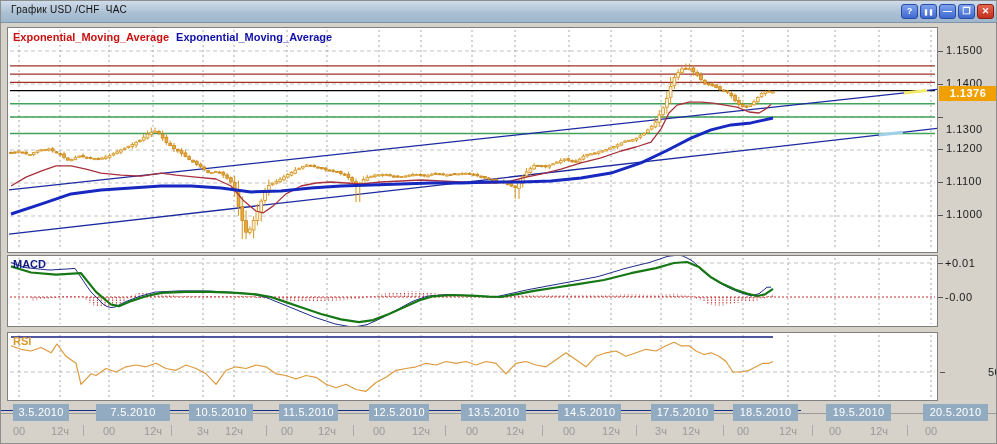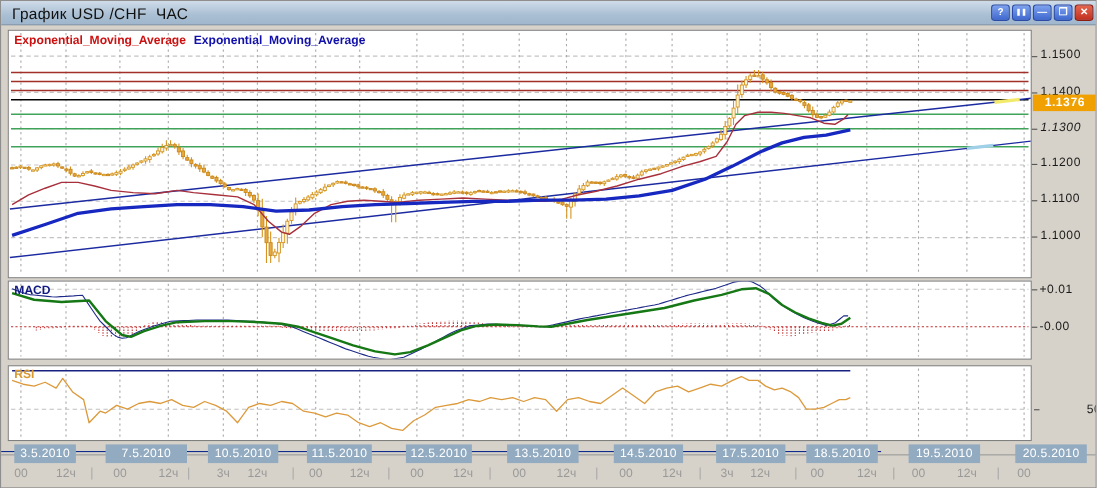--- a/index.html
+++ b/index.html
@@ -1,19 +1,19 @@
 <!DOCTYPE html>
 <html><head>
 <meta charset="utf-8">
 <style>
   html,body{margin:0;padding:0;background:#e8e8e8;font-family:"Liberation Sans",sans-serif;}
   .window{position:relative;width:997px;height:444px;background:#d6d2c9;border:1px solid #8e8e8e;box-sizing:border-box;overflow:hidden;}
   .titlebar{position:absolute;left:0;top:0;width:997px;height:22px;
     background:linear-gradient(#cfdcea,#aabfd3 60%,#9fb6cc);border-bottom:1px solid #7c93a8;box-sizing:border-box;}
-  .title{position:absolute;left:10px;top:3px;font-size:14px;color:#101010;letter-spacing:.3px;white-space:pre;}
+  .title{position:absolute;left:10px;top:3px;font-size:10px;color:#101010;letter-spacing:.3px;white-space:pre;}
   .titlebar-buttons{position:absolute;right:4px;top:3px;display:flex;gap:2px;}
   .tb-btn{width:17px;height:15px;border:1px solid #2a4ba6;border-radius:3px;
     background:linear-gradient(#7ea2ee,#3f68cf);color:#fff;font-size:9px;font-weight:bold;
     display:flex;align-items:center;justify-content:center;box-sizing:border-box;cursor:default;line-height:1;}
   .tb-btn.close{background:linear-gradient(#e4674f,#c22f1e);border-color:#8d1d10;}
   .panel{position:absolute;background:#fff;border:1px solid #7f7f7f;box-sizing:border-box;}
   .main-panel{left:6px;top:26px;width:931px;height:226px;}
   .macd-panel{left:6px;top:254px;width:931px;height:72px;}
   .rsi-panel{left:6px;top:331px;width:931px;height:69px;}
   .panel svg{position:absolute;left:0;top:0;}
@@ -768,21 +768,21 @@
       </svg>
     <span class="panel-label rsi-label">RSI</span>
   </div>
 
   <div id="price-axis">
       <div class="axtick" style="left: 937px; top: 50px;"></div>
       <span class="axlabel" style="left: 945px; top: 43px;">1.1500</span>
       <div class="axtick" style="left: 937px; top: 83px;"></div>
       <span class="axlabel" style="left: 945px; top: 76px;">1.1400</span>
       <div class="axtick" style="left: 937px; top: 116px;"></div>
-      <span class="axlabel" style="left: 945px; top: 109px; font-style: italic;">1.1300</span>
+      <span class="axlabel" style="left: 945px; top: 122px;">1.1300</span>
       <div class="axtick" style="left: 937px; top: 148px;"></div>
       <span class="axlabel" style="left: 945px; top: 141px;">1.1200</span>
       <div class="axtick" style="left: 937px; top: 181px;"></div>
       <span class="axlabel" style="left: 945px; top: 174px;">1.1100</span>
       <div class="axtick" style="left: 937px; top: 214px;"></div>
       <span class="axlabel" style="left: 945px; top: 207px;">1.1000</span>
     </div>
   <div class="price-badge">1.1376</div>
 
   <span class="axlabel" style="left:944px;top:256px;">+0.01</span>

